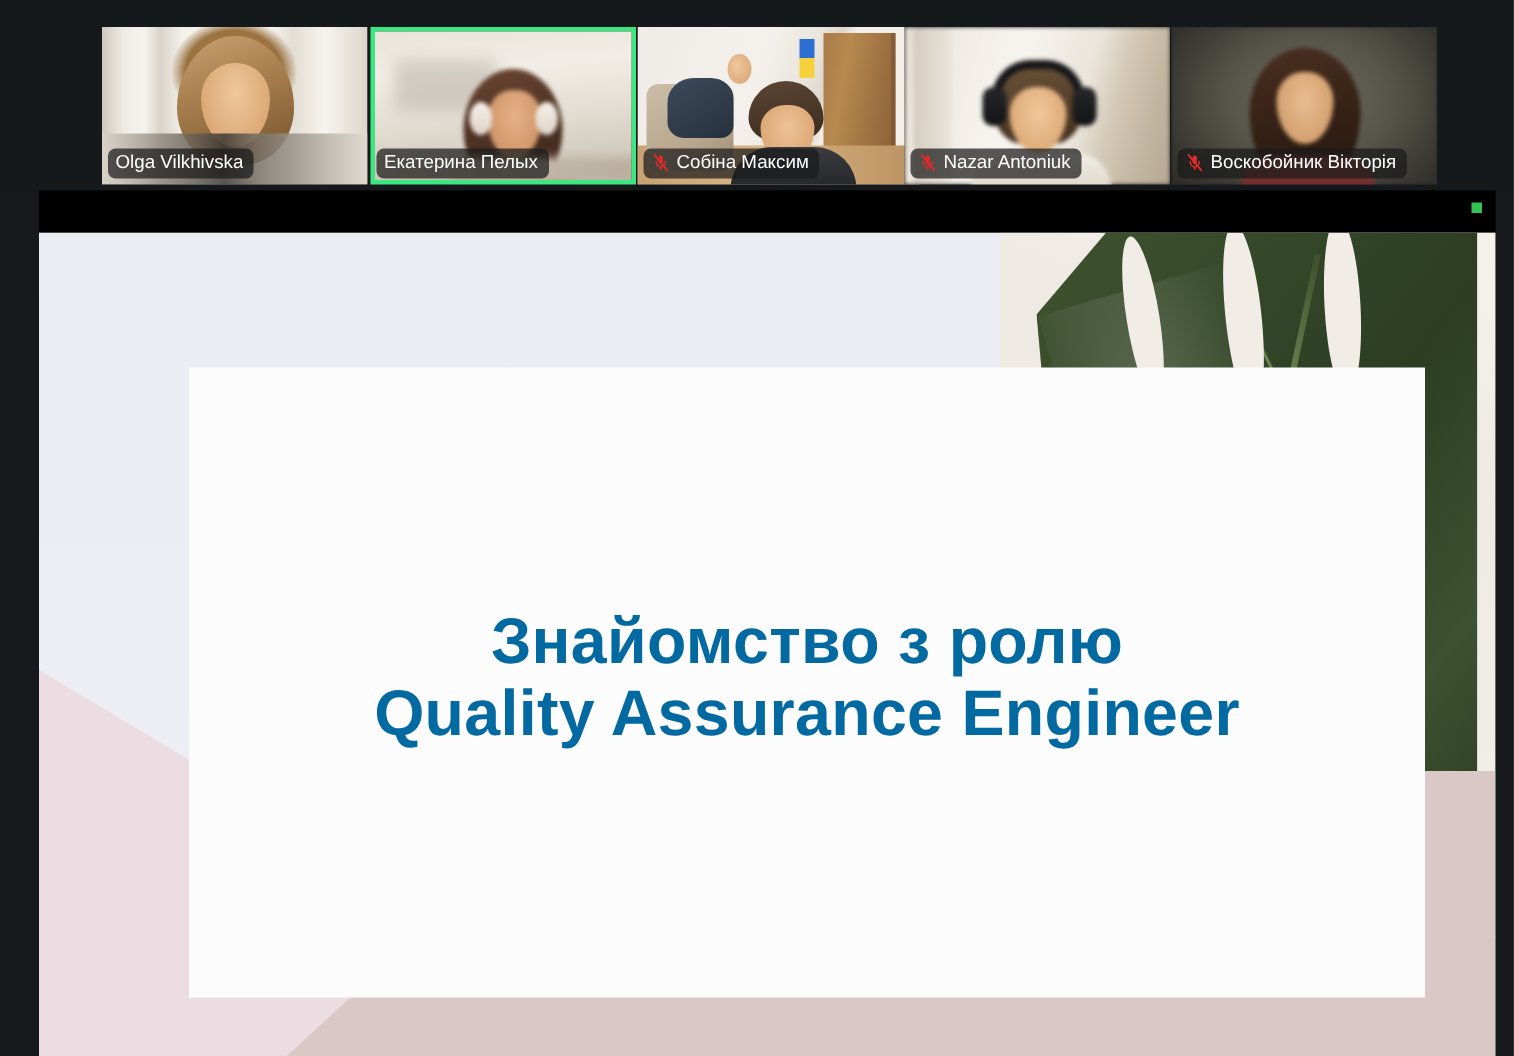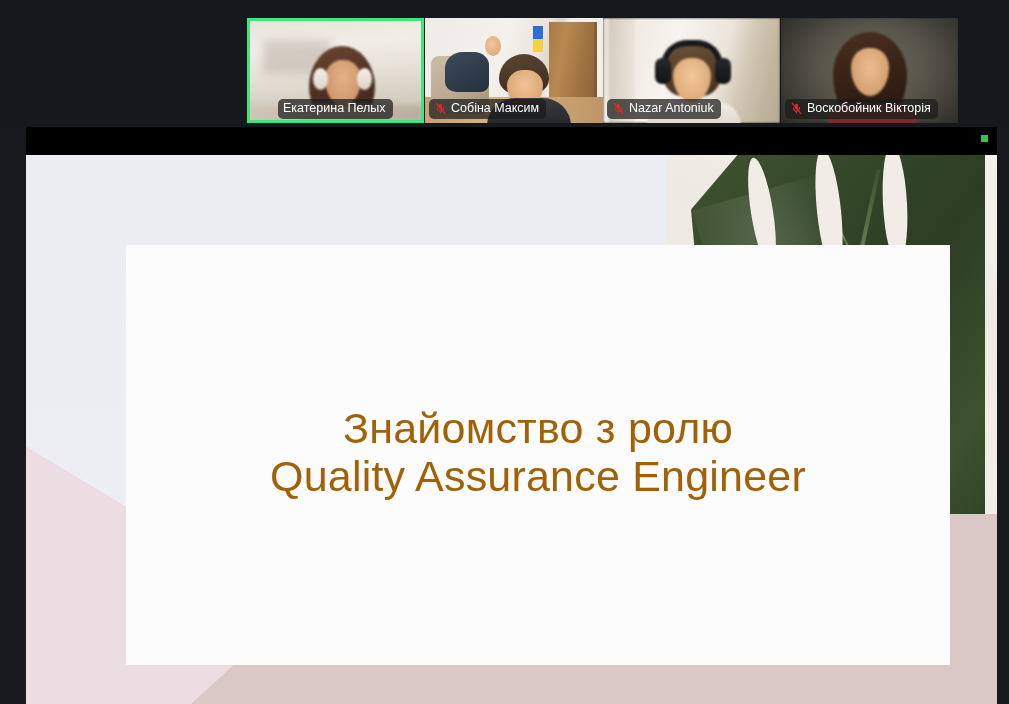--- a/index.html
+++ b/index.html
@@ -245,21 +245,21 @@
     gap: 4px;
     padding: 2px 7px 3px 5px;
     background: rgba(26,26,26,.72);
     border-radius: 5px;
     color: #ffffff;
     font-size: 12.5px;
     line-height: 15px;
     white-space: nowrap;
     overflow: hidden;
   }
-  .tile.active .name-badge { left: 1px; bottom: 1px; margin-left: 27px; }
+  .tile.active .name-badge { left: 1px; bottom: 1px; }
   .name-text { overflow: hidden; text-overflow: clip; }
 
   .mic-muted { width: 13px; height: 15px; flex: 0 0 13px; display:block; }
 
   
   #share {
     position: absolute;
     left: 26px;
     top: 127px;
     width: 971px;
@@ -372,25 +372,25 @@
     width: 824px;
     height: 420px;
     background: #fdfcfc;
     z-index: 4;
     display: flex;
     align-items: center;
     justify-content: center;
   }
   #slide-title {
     text-align: center;
-    color: #a16207;
+    color: #0369a1;
     font-size: 43px;
     line-height: 1.12;
     letter-spacing: .2px;
-    font-weight: 400;
+    font-weight: 700;
     white-space: pre-line;
     margin: 0;
     padding-bottom: 6px;
   }
 
   
   #gutter-left {
     position:absolute; left:0; top:127px; width:26px; height:577px;
     background:#17191c;
   }
@@ -399,20 +399,31 @@
     background:#17191c;
   }
 </style>
 </head>
 <body>
 
 <div id="app">
 
   <div id="filmstrip">
 
+    <div class="tile" style="left:68px;">
+      <div class="tile-video">
+        <div class="scene s1">
+          <div class="s1-hair"></div>
+          <div class="s1-face"></div>
+        </div>
+      </div>
+      <div class="name-badge">
+        <span class="name-text">Olga Vilkhivska</span>
+      </div>
+    </div>
 
     <div class="tile active" style="left:247px;">
       <div class="tile-video">
         <div class="scene s2 blurv">
           <div class="s2-hair"></div>
           <div class="s2-face"></div>
           <div class="s2-hp-l"></div>
           <div class="s2-hp-r"></div>
           <div class="s2-torso"></div>
         </div>

